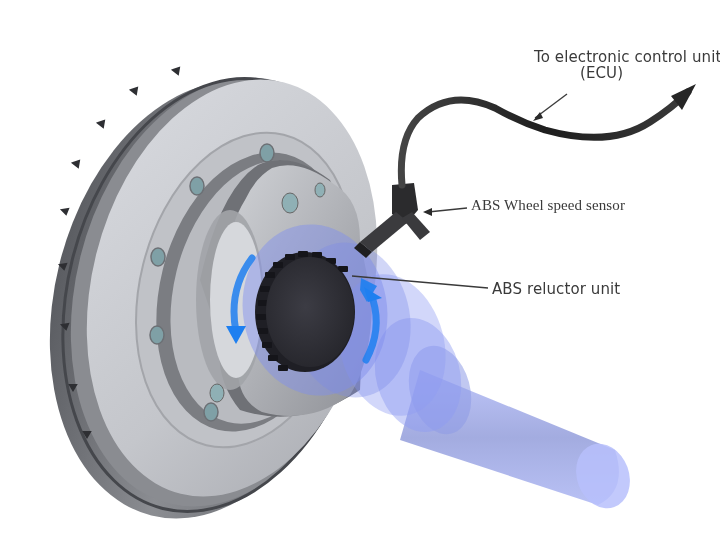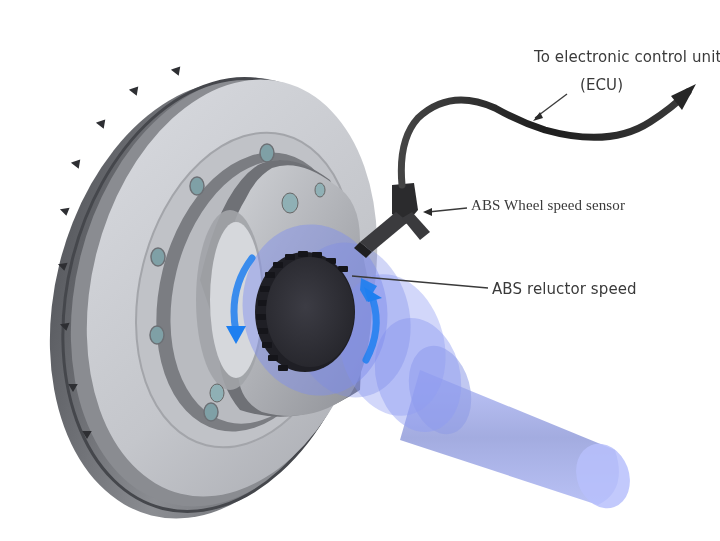--- a/index.html
+++ b/index.html
@@ -2,21 +2,21 @@
 <html><head>
 <meta charset="utf-8">
 <style>
   html, body { margin: 0; padding: 0; background: #ffffff; }
   body { width: 720px; height: 541px; overflow: hidden; position: relative;
          font-family: "DejaVu Sans", sans-serif; }
   #stage { position: absolute; left: 0; top: 0; width: 720px; height: 541px; }
   .label { position: absolute; color: #3a3a3a; font-size: 15px; letter-spacing: 0.1px;
            white-space: nowrap; line-height: 18px; }
   #label-ecu-1 { left: 534px; top: 48px; }
-  #label-ecu-2 { left: 580px; top: 76px; }
+  #label-ecu-2 { left: 580px; top: 64px; }
   #label-sensor { left: 471px; top: 196px; font-family: Liberation Serif, serif; }
   #label-ring { left: 492px; top: 280px; }
 </style>
 </head>
 <body>
 
 <div id="stage">
 <svg width="720" height="541" viewBox="0 0 720 541" xmlns="http://www.w3.org/2000/svg">
   <defs>
     <linearGradient id="rotorFace" x1="0" y1="0" x2="1" y2="1">
@@ -165,13 +165,13 @@
     <line x1="488" y1="288" x2="352" y2="276"></line>
   </g>
   <path d="M533 121 L540 112 L543 118 z" fill="#2a2a2a"></path>
   <path d="M423 212 L432 208 L432 216 z" fill="#2a2a2a"></path>
 </svg>
 </div>
 
 <div class="label" id="label-ecu-1">To electronic control unit</div>
 <div class="label" id="label-ecu-2">(ECU)</div>
 <div class="label" id="label-sensor">ABS Wheel speed sensor</div>
-<div class="label" id="label-ring">ABS reluctor speed</div>
+<div class="label" id="label-ring">ABS reluctor unit</div>
 
 </body></html>

